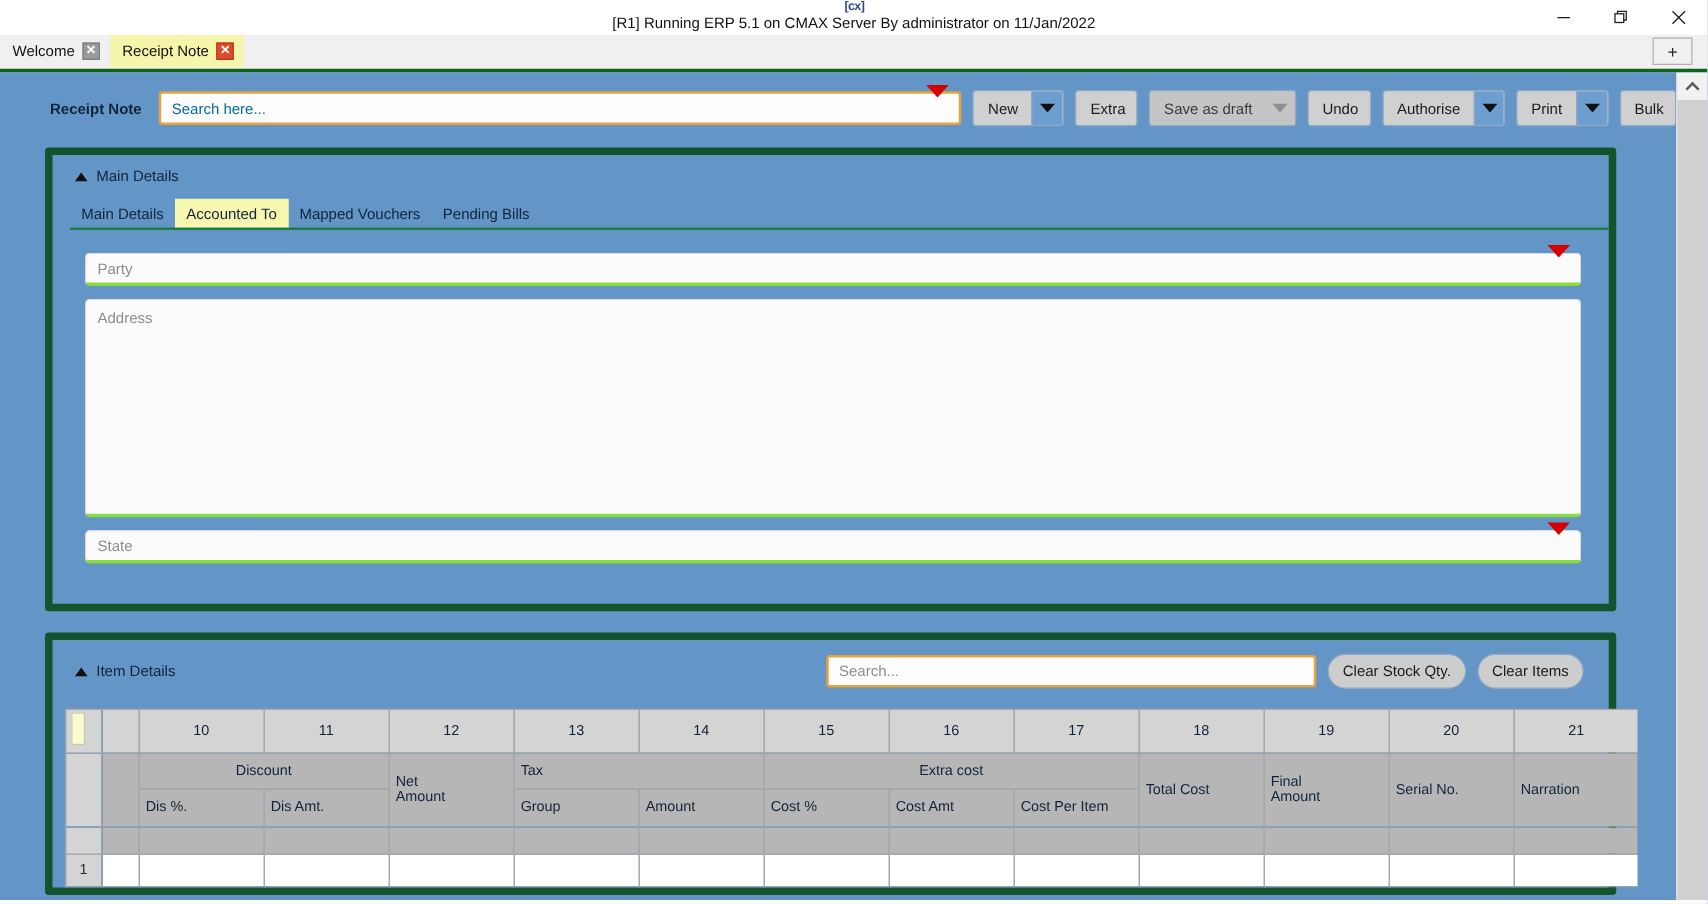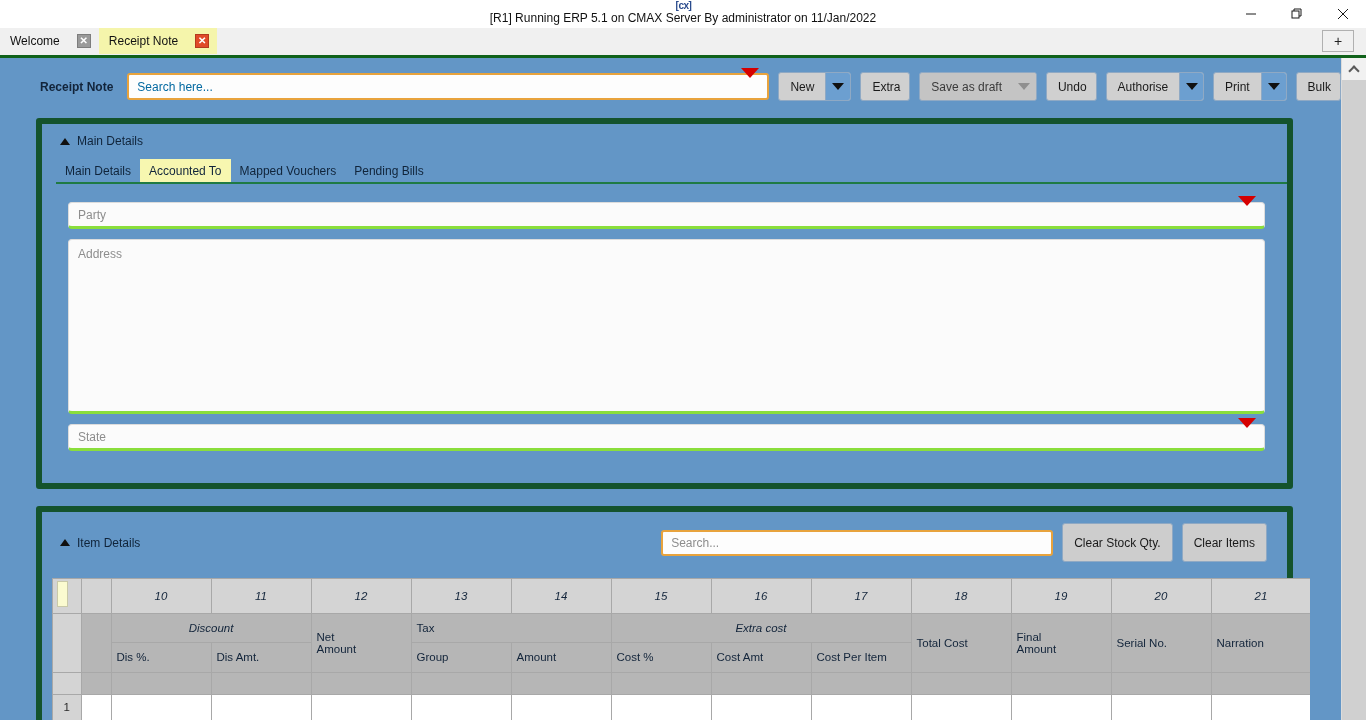--- a/index.html
+++ b/index.html
@@ -45,21 +45,21 @@
     background: #f0f0f0;
     display: flex; align-items: flex-end;
     position: relative;
     border-bottom: 3px solid #10621a;
   }
   .tab {
     height: 26px;
     display: flex; align-items: center;
     padding: 0 8px 0 10px;
     font-size: 12px; color: #111;
-    gap: 17px;
+    gap: 6px;
     background: transparent;
     margin-bottom: 1px;
   }
   .tab.active {
     background: #f5f5ab;
   }
   .tab-close {
     width: 14px; height: 14px;
     display: inline-flex; align-items: center; justify-content: center;
     font-size: 10px; font-weight: bold;
@@ -228,24 +228,24 @@
   .item-head .grow { flex: 1; }
   .item-search {
     width: 392px; height: 26px;
     background: #fdfdfd;
     border: 2px solid #e8a33d;
     border-radius: 3px;
     display: flex; align-items: center;
   }
   .item-search .ph { font-size: 12px; color: #8d8d8d; padding-left: 8px; }
   .btn-plain {
-    height: 39px; margin-left: 9px;
+    height: 28px; margin-left: 9px;
     background: #cdcdcd;
     border: 1px solid #8fa9c4;
-    border-radius: 3px;
+    border-radius: 14px;
     display: flex; align-items: center; justify-content: center;
     padding: 0 11px;
     font-size: 12px; color: #1a1a1a;
     white-space: nowrap;
   }
 
   
   .grid-wrap {
     margin: 16px 0 0 10px;
     width: 1258px;
@@ -274,21 +274,21 @@
     vertical-align: middle;
   }
   .r-grp td, .r-sub td {
     background: #b6b6b6;
     vertical-align: middle;
   }
   .r-grp td { height: 29px; }
   .r-sub td { height: 30px; }
   .r-blank td { background: #b6b6b6; height: 22px; }
   .r-data td { background: #ffffff; height: 26px; }
-  .ctr { text-align: center; font-style: italic; }
+  .ctr { text-align: center; }
   .corner-cell {
     background: #d4d4d4 !important;
     position: relative;
   }
   .corner-mark {
     position: absolute; left: 4px; top: 2px;
     width: 11px; height: 26px;
     background: #fbfbd0;
     border: 1px solid #c9c9a8;
   }

